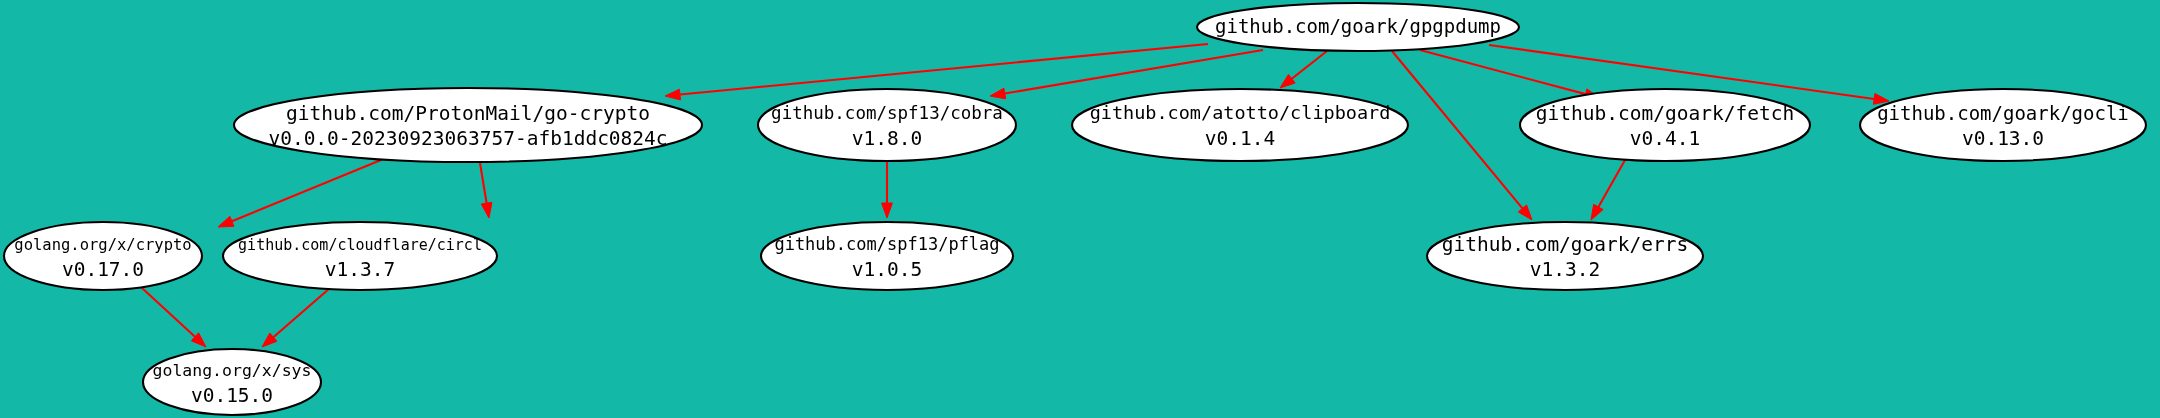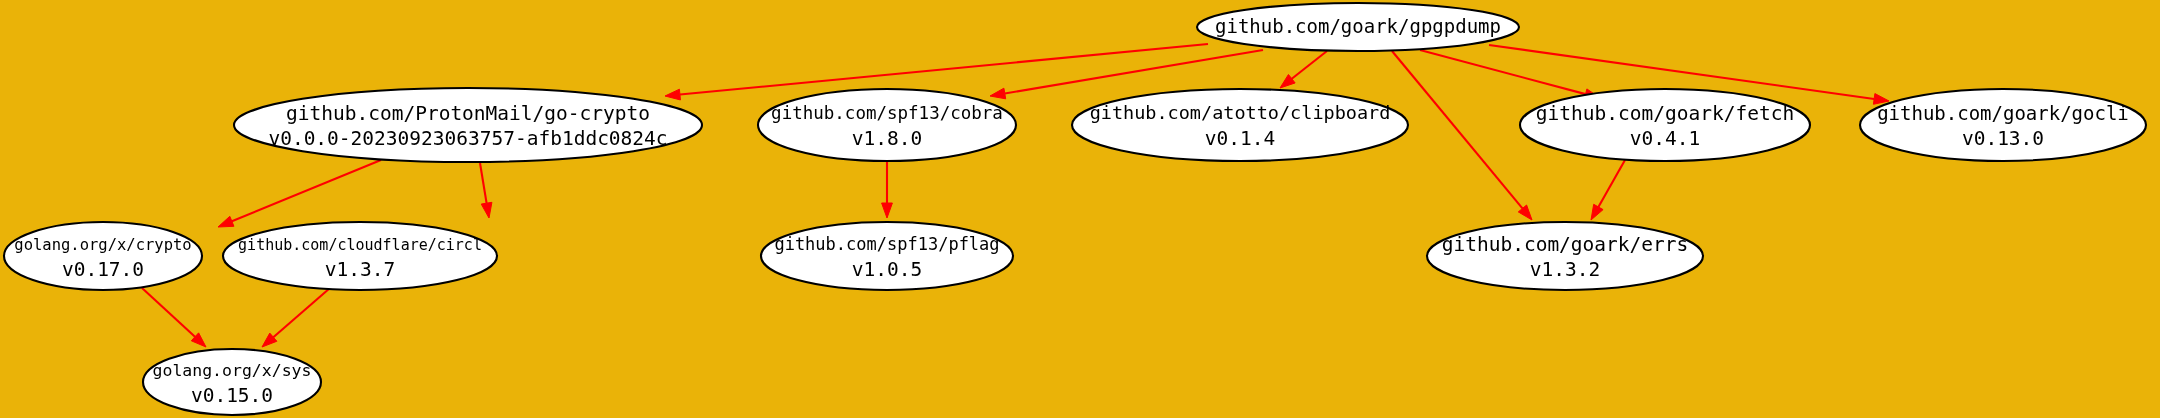--- a/index.html
+++ b/index.html
@@ -8,21 +8,21 @@
     padding: 0;
     background: #ffffff;
   }
   body {
     font-family: "DejaVu Sans Mono", monospace;
   }
   #graph-root {
     position: relative;
     width: 2160px;
     height: 418px;
-    background: #eab308;
+    background: #14b8a6;
     overflow: hidden;
   }
   #graph-svg {
     position: absolute;
     top: 0;
     left: 0;
     width: 2160px;
     height: 418px;
     display: block;
   }

